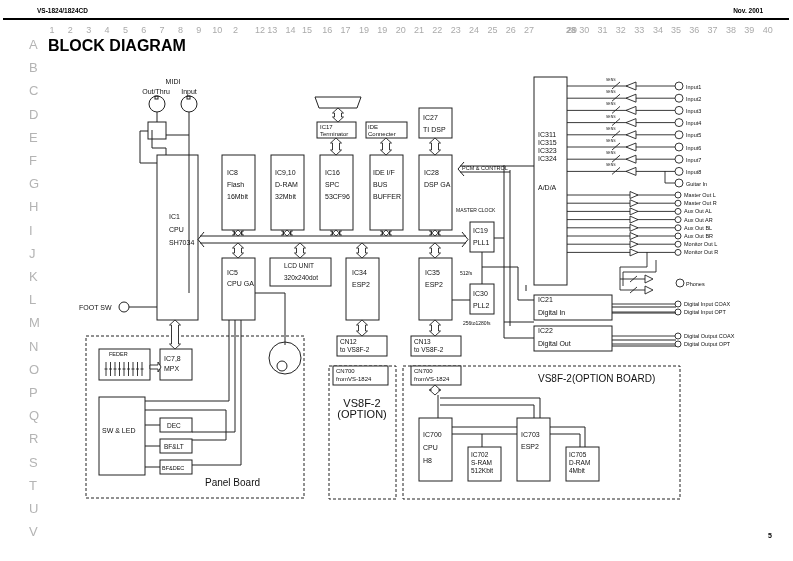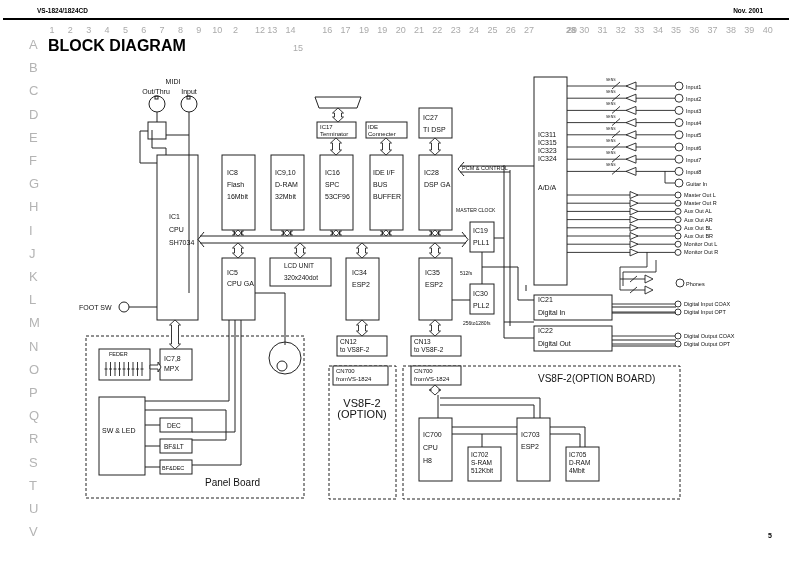--- a/index.html
+++ b/index.html
@@ -30,21 +30,21 @@
     <span style="left: 125.4px;">5</span>
     <span style="left: 143.75px;">6</span>
     <span style="left: 162.1px;">7</span>
     <span style="left: 180.45px;">8</span>
     <span style="left: 198.8px;">9</span>
     <span style="left: 217.15px;">10</span>
     <span style="left: 235.5px;">2</span>
     <span style="left: 236px; margin-left: 24px;">12</span>
     <span style="left: 272.2px;">13</span>
     <span style="left: 290.55px;">14</span>
-    <span style="left: 298px; margin-top: 18px;">15</span>
+    <span style="left: 307px;">15</span>
     <span style="left: 327.25px;">16</span>
     <span style="left: 345.6px;">17</span>
     <span style="left: 363.95px;">19</span>
     <span style="left: 382.3px;">19</span>
     <span style="left: 400.65px;">20</span>
     <span style="left: 419px;">21</span>
     <span style="left: 437.35px;">22</span>
     <span style="left: 455.7px;">23</span>
     <span style="left: 474.05px;">24</span>
     <span style="left: 492.4px;">25</span>

